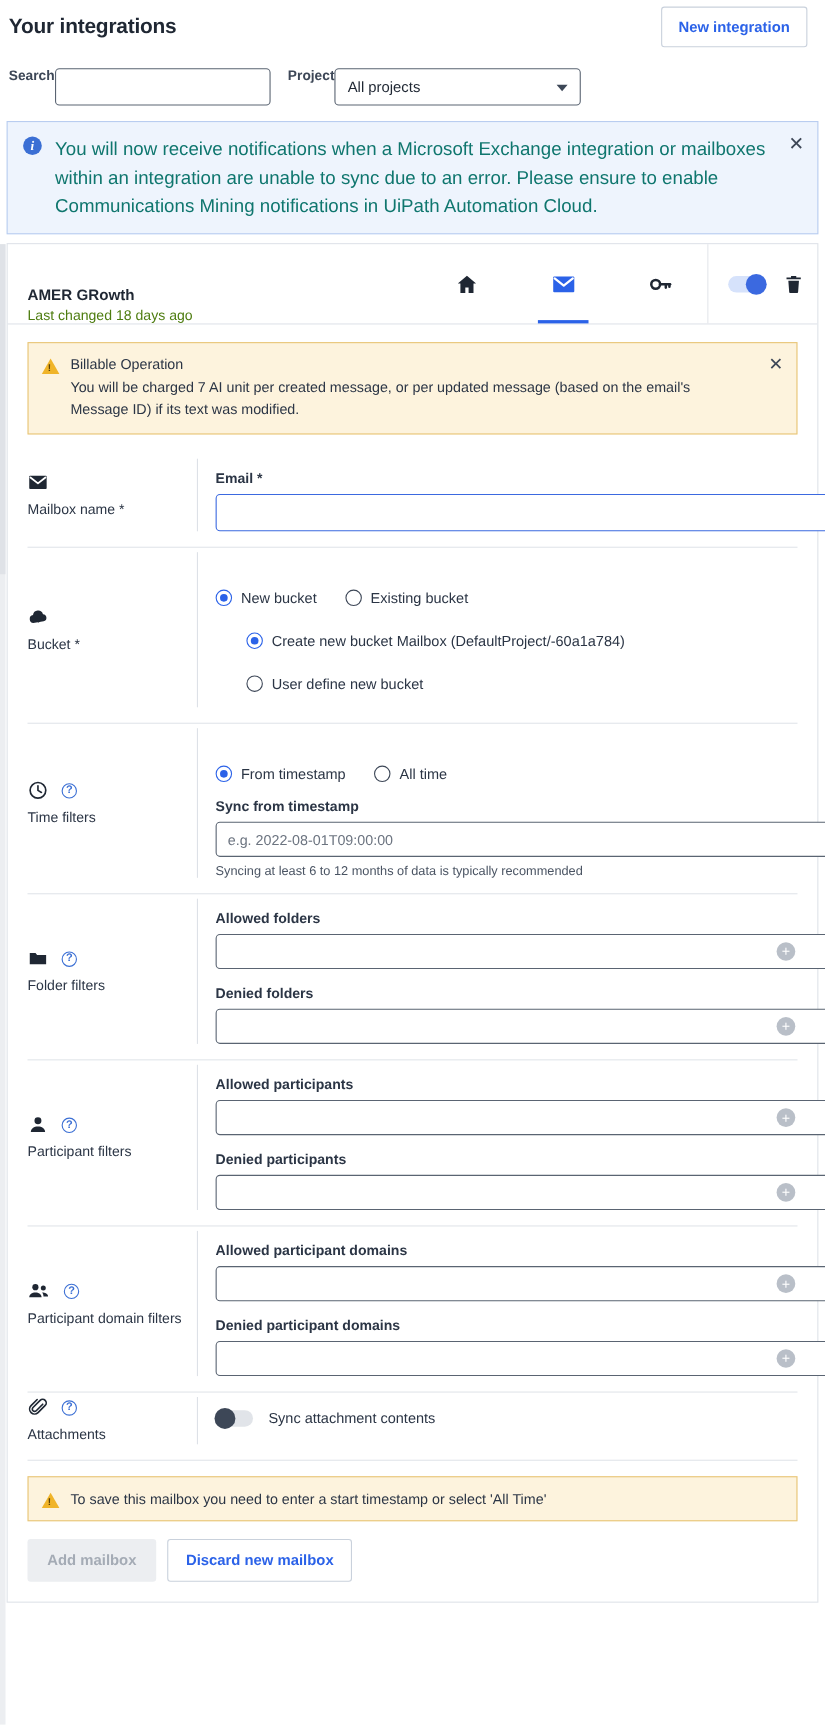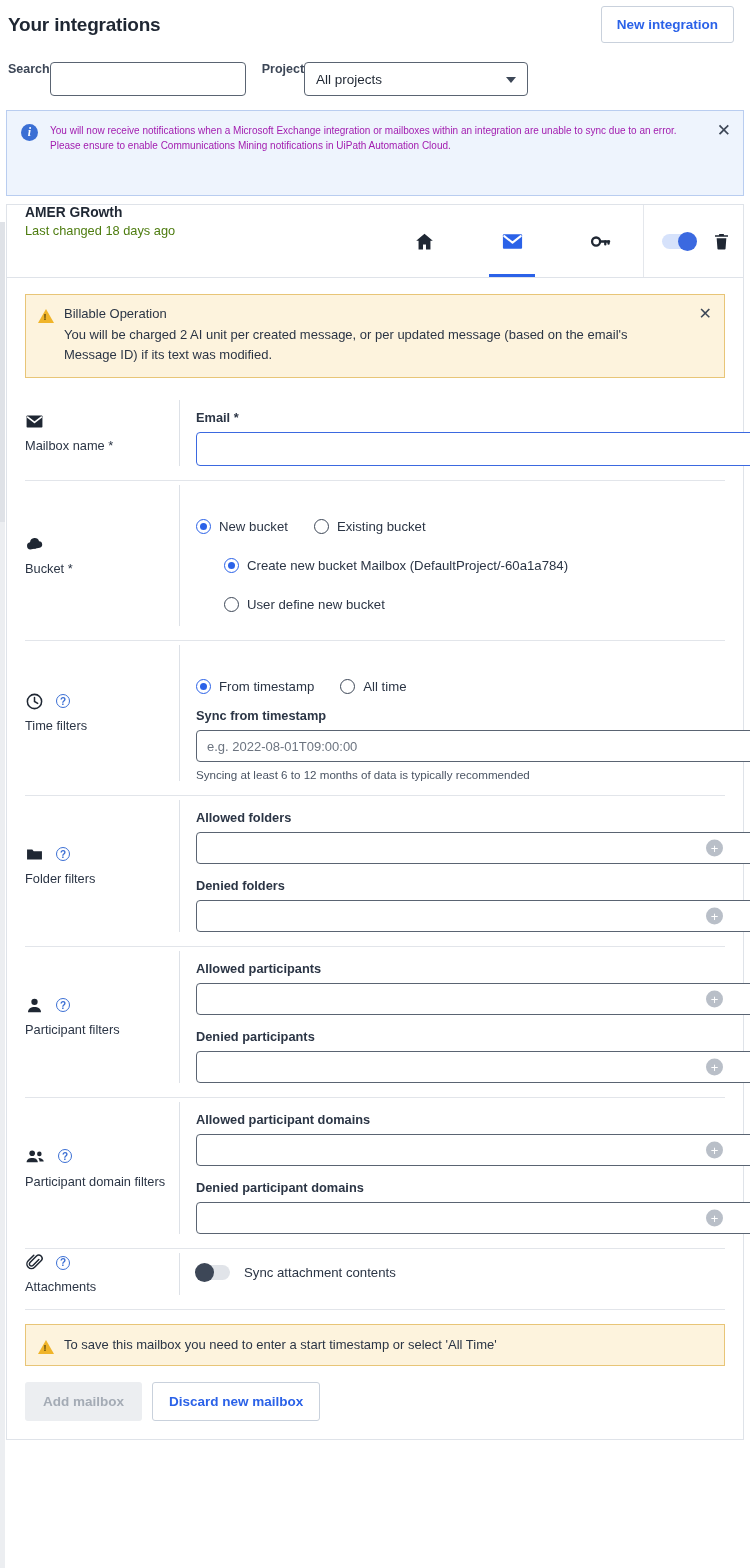--- a/index.html
+++ b/index.html
@@ -48,29 +48,29 @@
     margin: 0 6px; border: 1px solid #b9cdf0; background:#eef4fd;
     display:flex; align-items:flex-start; padding: 12px 12px 12px 14px; gap: 12px;
     position: relative; min-height: 86px;
   }
   .info-icon {
     flex: 0 0 auto; width: 17px; height: 17px; border-radius: 50%;
     background:#3b6fd4; color:#fff; font-size: 12px; font-weight:700;
     display:flex; align-items:center; justify-content:center; font-style: italic;
     margin-top: 1px; font-family: "Liberation Serif", serif;
   }
-  .info-text { font-size: 10px; line-height: 1.52; color:#a21caf; max-width: 650px; }
+  .info-text { font-size: 17px; line-height: 1.52; color:#0f766e; max-width: 650px; }
   .banner-close {
     position:absolute; right: 12px; top: 11px; background:none; border:none;
     font-size: 17px; color:#3d4757; cursor:pointer; line-height:1; font-family:inherit;
   }
 
   
   .integration-card { margin: 8px 6px 0 6px; border: 1px solid #dfe3e9; background:#fff; }
-  .card-header { position:relative; display:flex; align-items:flex-start; height: 72px; padding: 0 14px 0 18px; }
+  .card-header { position:relative; display:flex; align-items:flex-end; height: 72px; padding: 0 14px 0 18px; }
   .card-title { font-size: 13.8px; font-weight: 600; color:#1f2733; }
   .card-sub { font-size: 12.8px; color:#4d7c0f; margin-top: 3px; }
   .header-icons { position:absolute; right: 118px; top: 0; height: 72px; display:flex; align-items:center; gap: 38px; }
   .hicon { width: 50px; height: 72px; display:flex; align-items:center; justify-content:center; cursor:pointer; position:relative; }
   .hicon.active::after {
     content:""; position:absolute; left: 2px; right: 2px; bottom: 0; height: 3px; background:#2b62e8;
   }
   .header-right {
     position:absolute; right: 12px; top: 0; height: 72px; display:flex; align-items:center; gap: 16px;
     padding-left: 18px; border-left: 1px solid #e4e7ec;
@@ -245,21 +245,21 @@
         </span>
       </div>
     </div>
 
     <div class="card-body">
 
       <div class="warn-banner">
         <span class="warn-tri"></span>
         <div>
           <div class="warn-title">Billable Operation</div>
-          <div class="warn-body">You will be charged 2 AI unit per created message, or per updated message (based on the email's Message ID) if its text was modified.</div>
+          <div class="warn-body">You will be charged 7 AI unit per created message, or per updated message (based on the email's Message ID) if its text was modified.</div>
         </div>
         <button class="warn-close">✕</button>
       </div>
 
       <div class="form-row">
         <div class="row-left">
           <div class="row-left-inner">
             <span>
               <svg width="19" height="19" viewBox="0 0 24 24">
                 <rect x="2" y="4.5" width="20" height="15" rx="1" fill="#1f2733"></rect>

